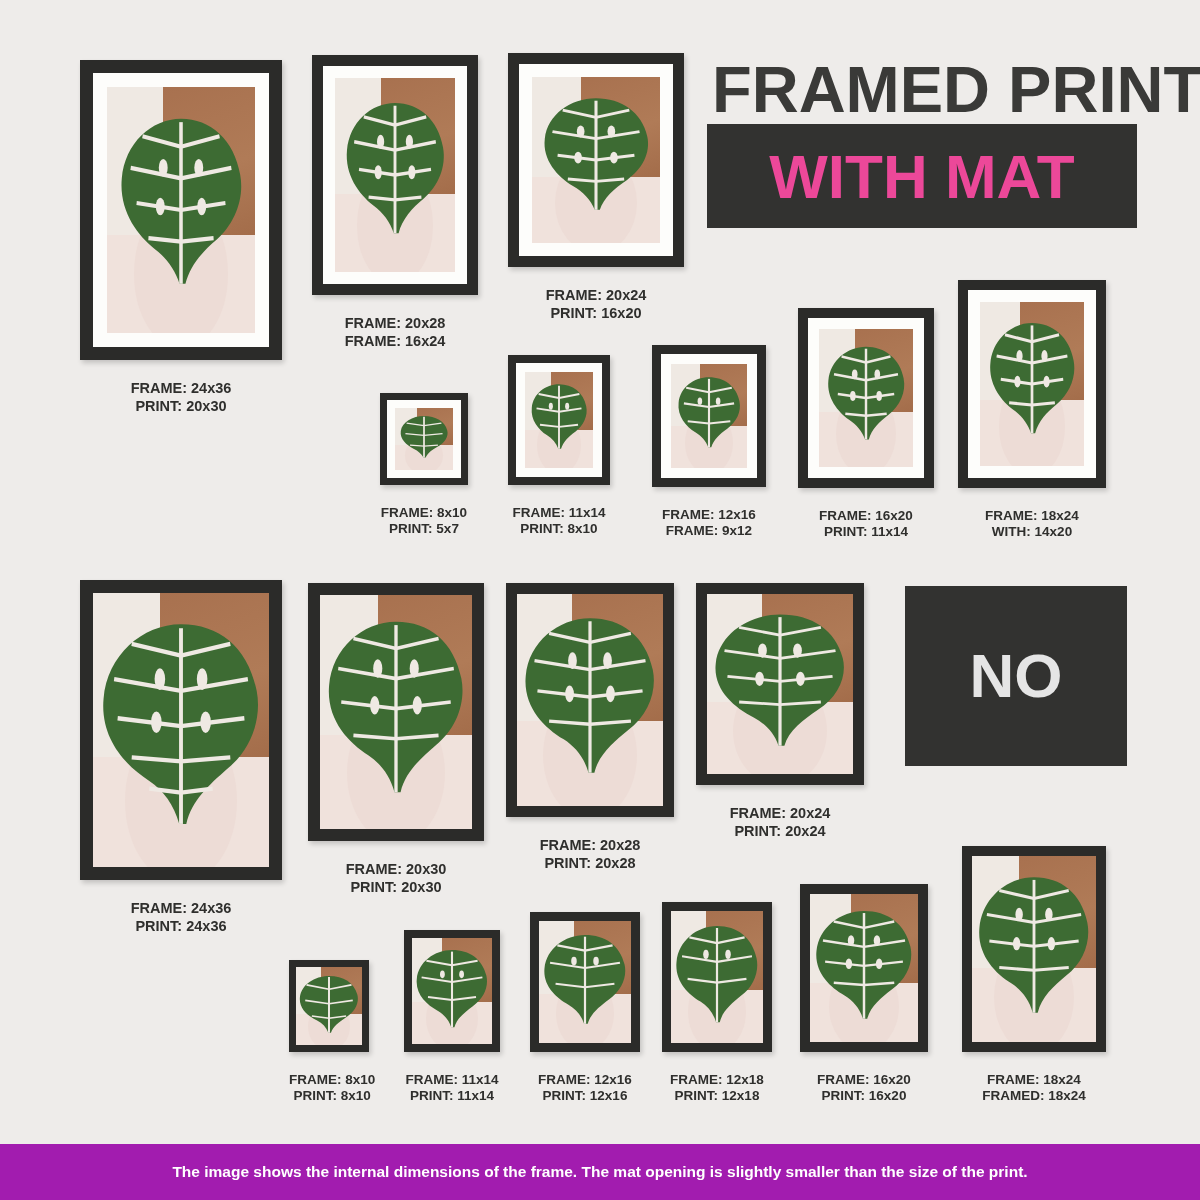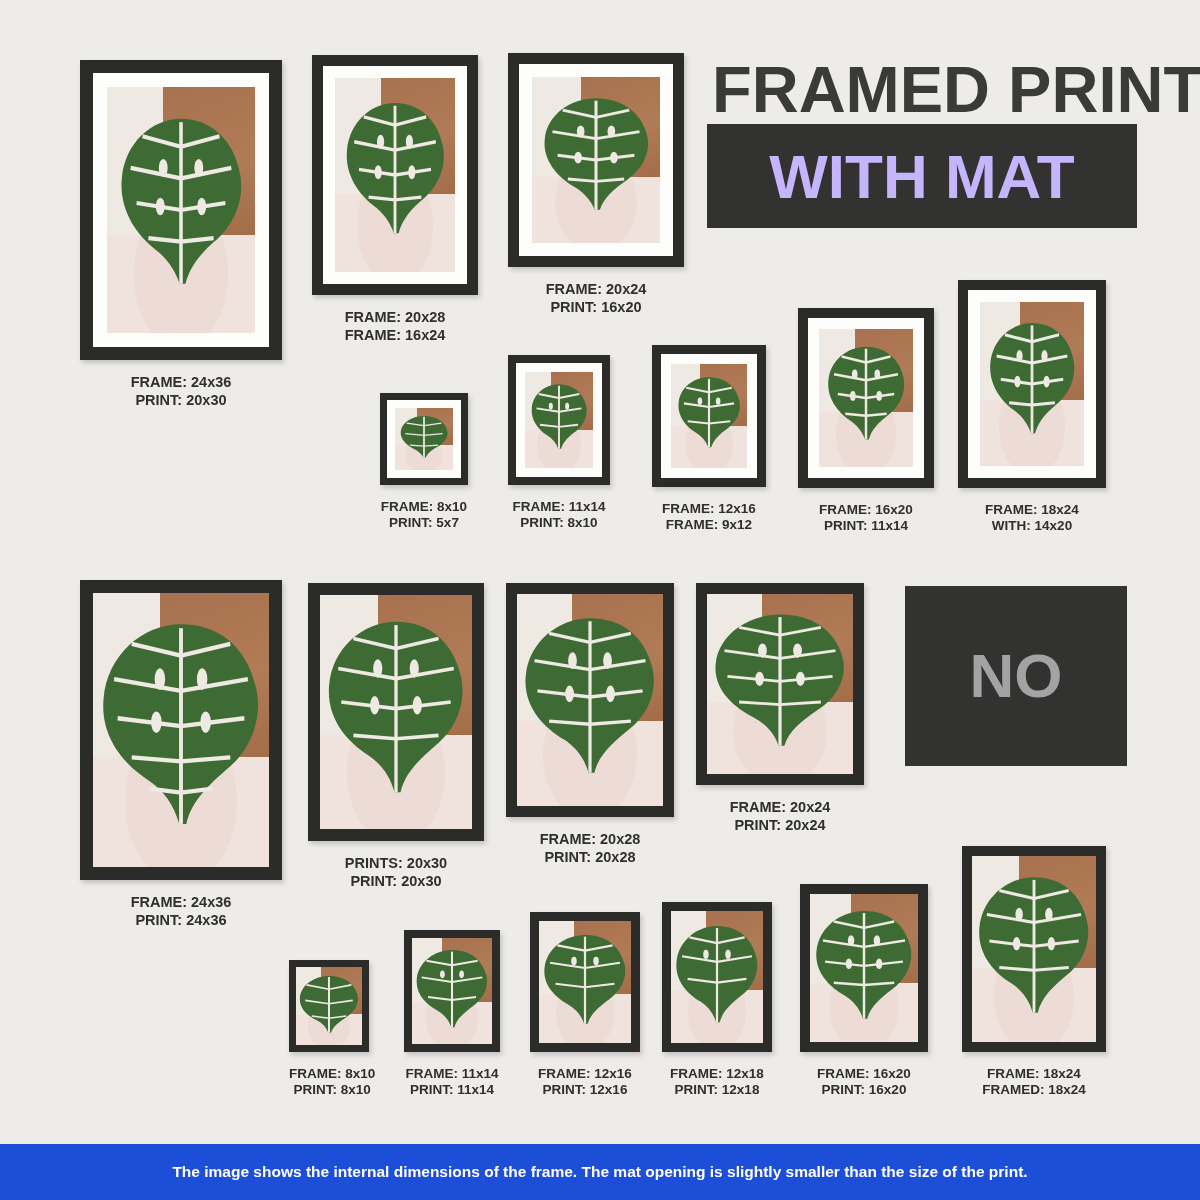--- a/index.html
+++ b/index.html
@@ -20,46 +20,46 @@
     font-weight:bold;
     letter-spacing:0px;
     color:#3a3a38;
     white-space:nowrap;
   }
   .title-withmat{
     position:absolute;
     left:707px;top:124px;
     width:430px;height:104px;
     background:#323230;
-    color:#c4b5fd;
+    color:#ec4899;
     font-size:62px;
     font-weight:bold;
     display:flex;align-items:center;justify-content:center;
     white-space:nowrap;
   }
   .title-nomat{
     position:absolute;
     left:905px;top:586px;
     width:222px;height:180px;
     background:#323230;
-    color:#a3a3a3;
+    color:#e5e5e5;
     font-size:62px;
     font-weight:bold;
     line-height:0.95;
     display:flex;flex-direction:column;align-items:center;justify-content:center;
     text-align:center;
   }
   .title-nomat span{display:block;}
 
   
   .footer{
     position:absolute;
     left:0;bottom:0;
     width:1200px;height:56px;
-    background:#1d4ed8;
+    background:#a21caf;
     color:#ffffff;
     display:flex;align-items:center;justify-content:center;
     font-size:15.5px;
     font-weight:bold;
     text-align:center;
   }
 
   
   .item{position:absolute;}
   .frame{
@@ -74,21 +74,21 @@
     box-sizing:border-box;
     display:flex;align-items:center;justify-content:center;
   }
   .art{
     position:relative;
     overflow:hidden;
     background:#efe9e2;
     width:100%;height:100%;
   }
   .caption{
-    margin-top:14px;
+    margin-top:20px;
     text-align:center;
     font-size:14.5px;
     font-weight:bold;
     color:#2f2f2d;
     line-height:1.22;
     white-space:nowrap;
   }
   .caption.small{font-size:13.5px;}
 
   
@@ -471,21 +471,21 @@
           <g fill="#efe9e3">
               <ellipse cx="38" cy="44" rx="3" ry="5.5"></ellipse>
               <ellipse cx="62" cy="44" rx="3" ry="5.5"></ellipse>
               <ellipse cx="36" cy="66" rx="3" ry="5.5"></ellipse>
               <ellipse cx="64" cy="66" rx="3" ry="5.5"></ellipse>
             </g>
         </svg>
       </div>
     </div>
     <div class="caption">
-      <div>PRINTS: 20x30</div>
+      <div>FRAME: 20x30</div>
       <div>PRINT: 20x30</div>
     </div>
   </div>
 
   <div class="item" style="left:506px;top:583px;">
     <div class="frame" style="width:168px;height:234px;padding:11px;">
       <div class="art">
         <div class="bg-top"></div>
           <div class="brown"></div>
           <div class="pinkfield"></div>

